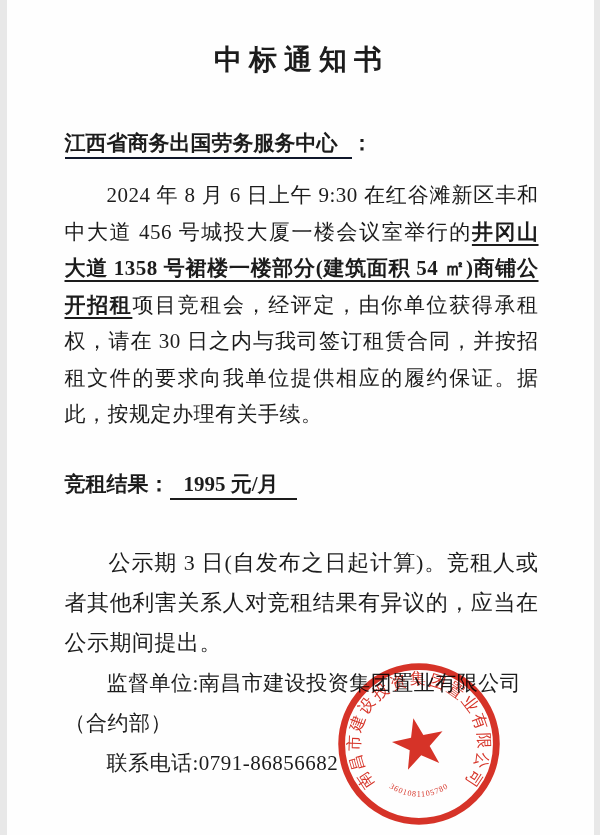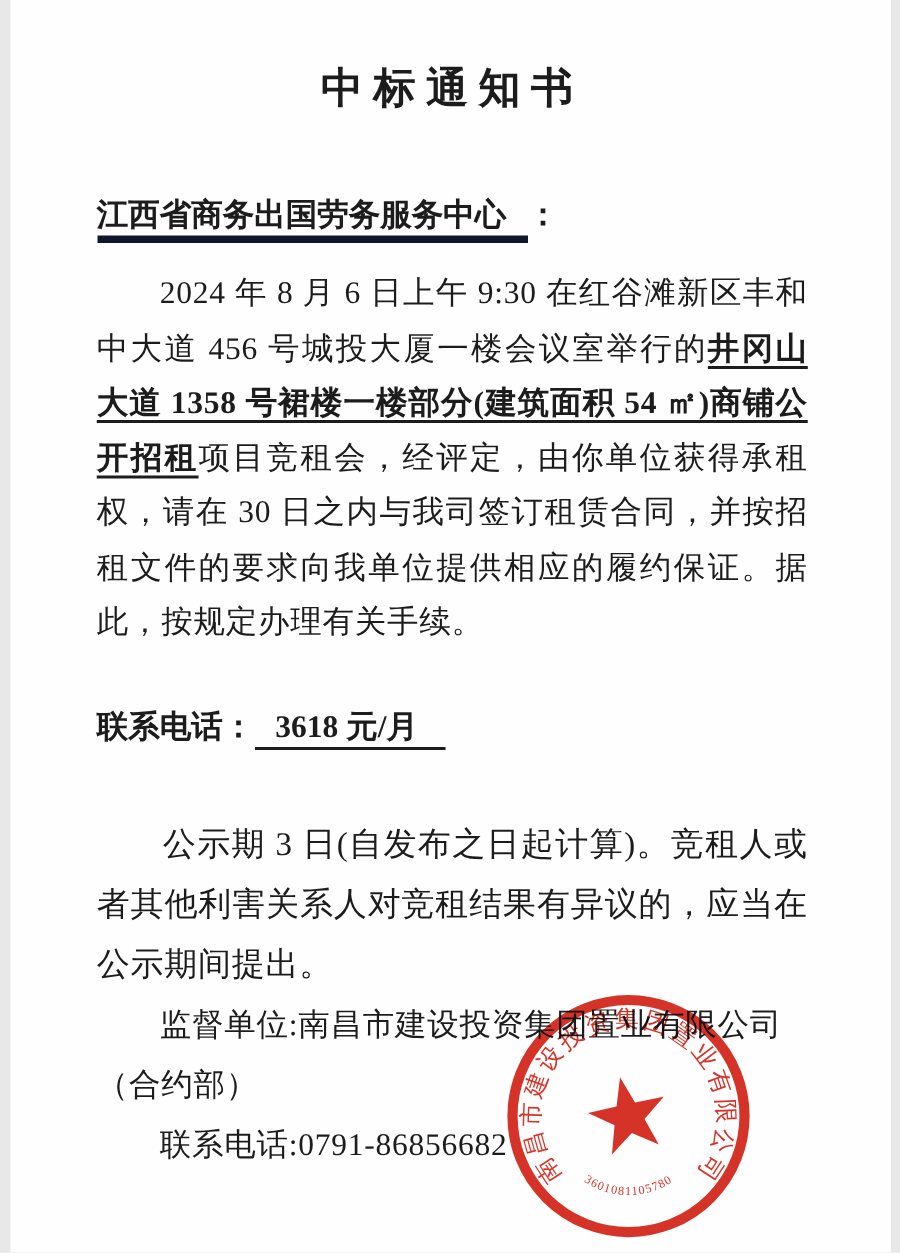--- a/index.html
+++ b/index.html
@@ -22,21 +22,21 @@
     letter-spacing:7px;
     line-height:40px;
   }
   .addressee{
     margin:49px 0 0;
     font-size:21px;
     font-weight:bold;
     line-height:28px;
   }
   .addressee .name{
-    border-bottom:5px solid #0f172a;
+    border-bottom:2px solid #0f172a;
     padding-right:14px;
     padding-bottom:2px;
     margin-top:30px;
   }
   .body-para{
     margin:20px 0 0;
     font-size:21px;
     line-height:36.5px;
     text-align:justify;
     text-indent:2em;
@@ -88,21 +88,21 @@
 <body>
 
 <div class="page">
 
   <h1 class="doc-title">中标通知书</h1>
 
   <p class="addressee"><span class="name">江西省商务出国劳务服务中心</span><span>：</span></p>
 
   <p class="body-para"><span>2024 年 8 月 6 日上午 9:30 在红谷滩新区丰和中大道 456 号城投大厦一楼会议室举行的</span><span class="em">井冈山大道 1358 号裙楼一楼部分(建筑面积 54 ㎡)商铺公开招租</span><span>项目竞租会，经评定，由你单位获得承租权，请在 30 日之内与我司签订租赁合同，并按招租文件的要求向我单位提供相应的履约保证。据此，按规定办理有关手续。</span></p>
 
-  <p class="result-line"><span>联系电话：</span><span class="value">3618 元/月</span></p>
+  <p class="result-line"><span>竞租结果：</span><span class="value">1995 元/月</span></p>
 
   <p class="notice-para">公示期 3 日(自发布之日起计算)。竞租人或者其他利害关系人对竞租结果有异议的，应当在公示期间提出。</p>
   <p class="supervisor-line">监督单位:南昌市建设投资集团置业有限公司（合约部）</p>
   <p class="phone-line">联系电话:0791-86856682</p>
 
   <svg class="seal" viewBox="0 0 200 200" aria-hidden="true">
     <defs>
       <path id="sealArcTop" d="M 42.7 140.2 A 70 70 0 1 1 157.3 140.2" fill="none"></path>
       <path id="sealArcBottom" d="M 55 142.7 A 62 62 0 0 0 145 142.7" fill="none"></path>
     </defs>

